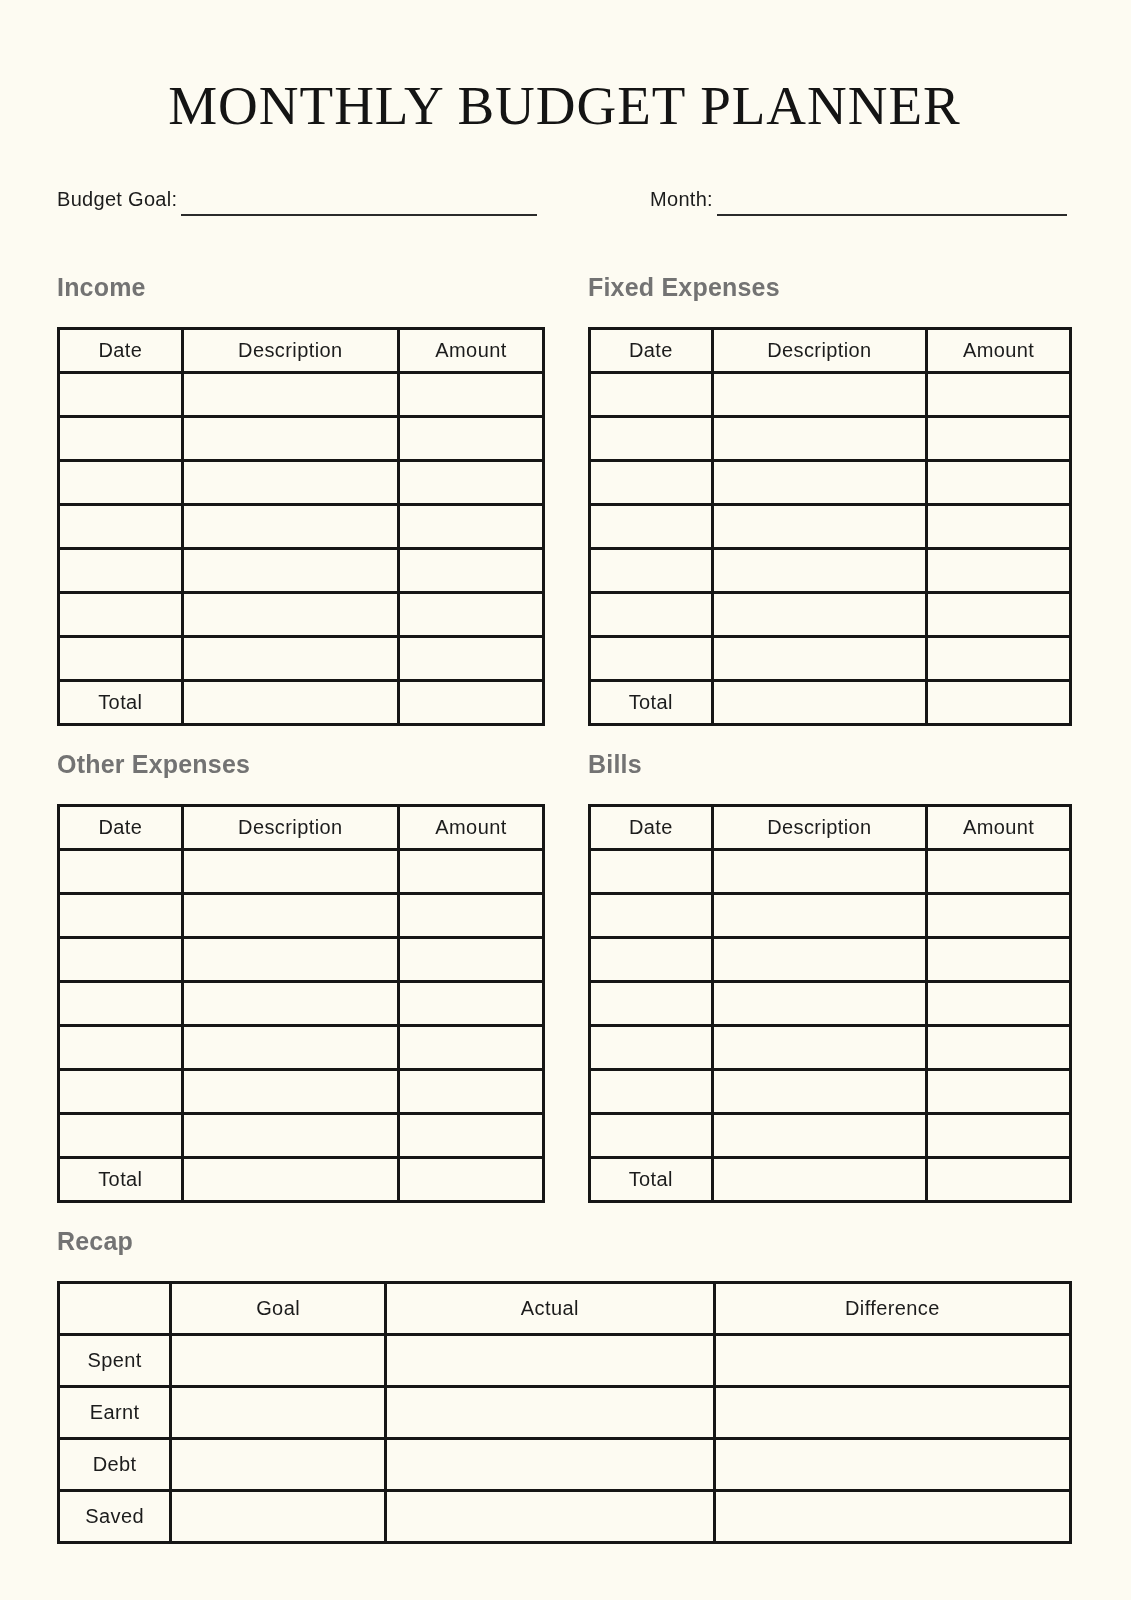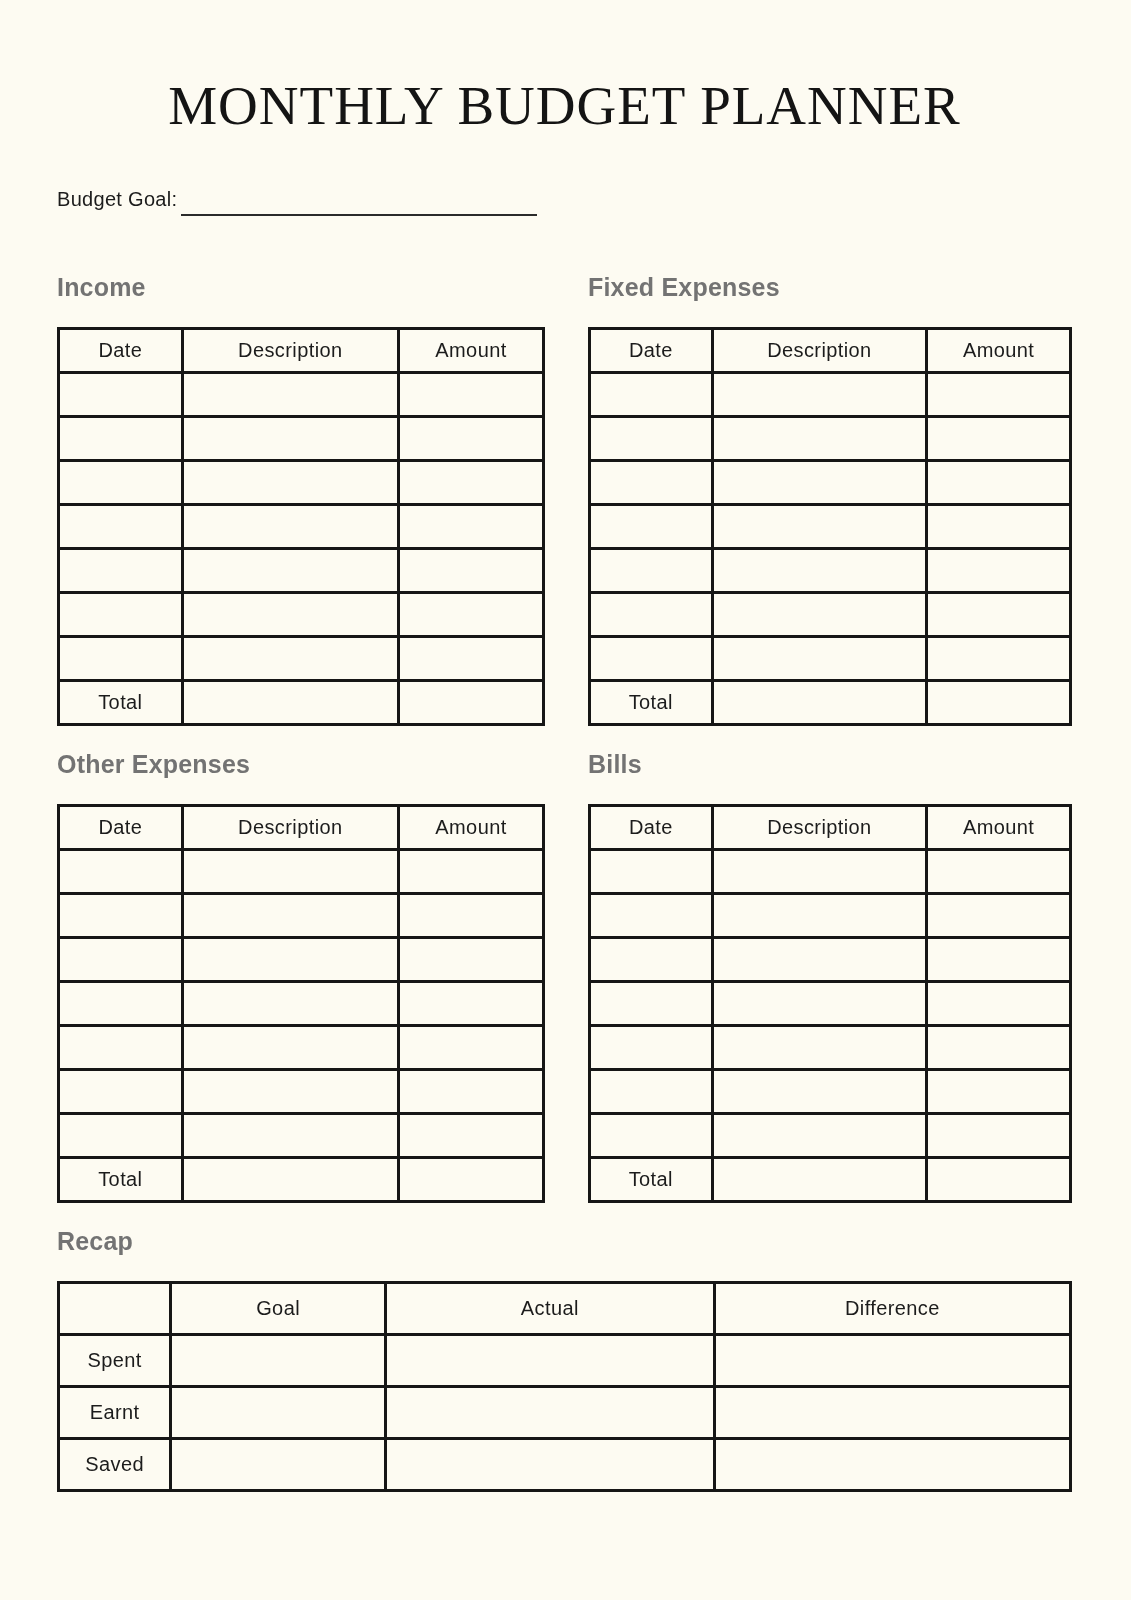--- a/index.html
+++ b/index.html
@@ -93,20 +93,24 @@
 </head>
 <body>
 
 <div class="page">
 
   <h1 class="title">MONTHLY BUDGET PLANNER</h1>
 
   <div class="fields">
     <div class="field field-goal">
       <span class="field-label">Budget Goal:</span>
+      <span class="fill-line"></span>
+    </div>
+    <div class="field field-month">
+      <span class="field-label">Month:</span>
       <span class="fill-line"></span>
     </div>
   </div>
 
   <div class="tables-grid">
 
     <section>
       <h2 class="section-heading">Income</h2>
       <table class="planner-table">
         <colgroup>
@@ -380,20 +384,26 @@
           <td></td>
           <td></td>
         </tr>
         <tr>
           <td>Earnt</td>
           <td></td>
           <td></td>
           <td></td>
         </tr>
         <tr>
+          <td>Debt</td>
+          <td></td>
+          <td></td>
+          <td></td>
+        </tr>
+        <tr>
           <td>Saved</td>
           <td></td>
           <td></td>
           <td></td>
         </tr>
       </tbody>
     </table>
   </section>
 
 </div>

